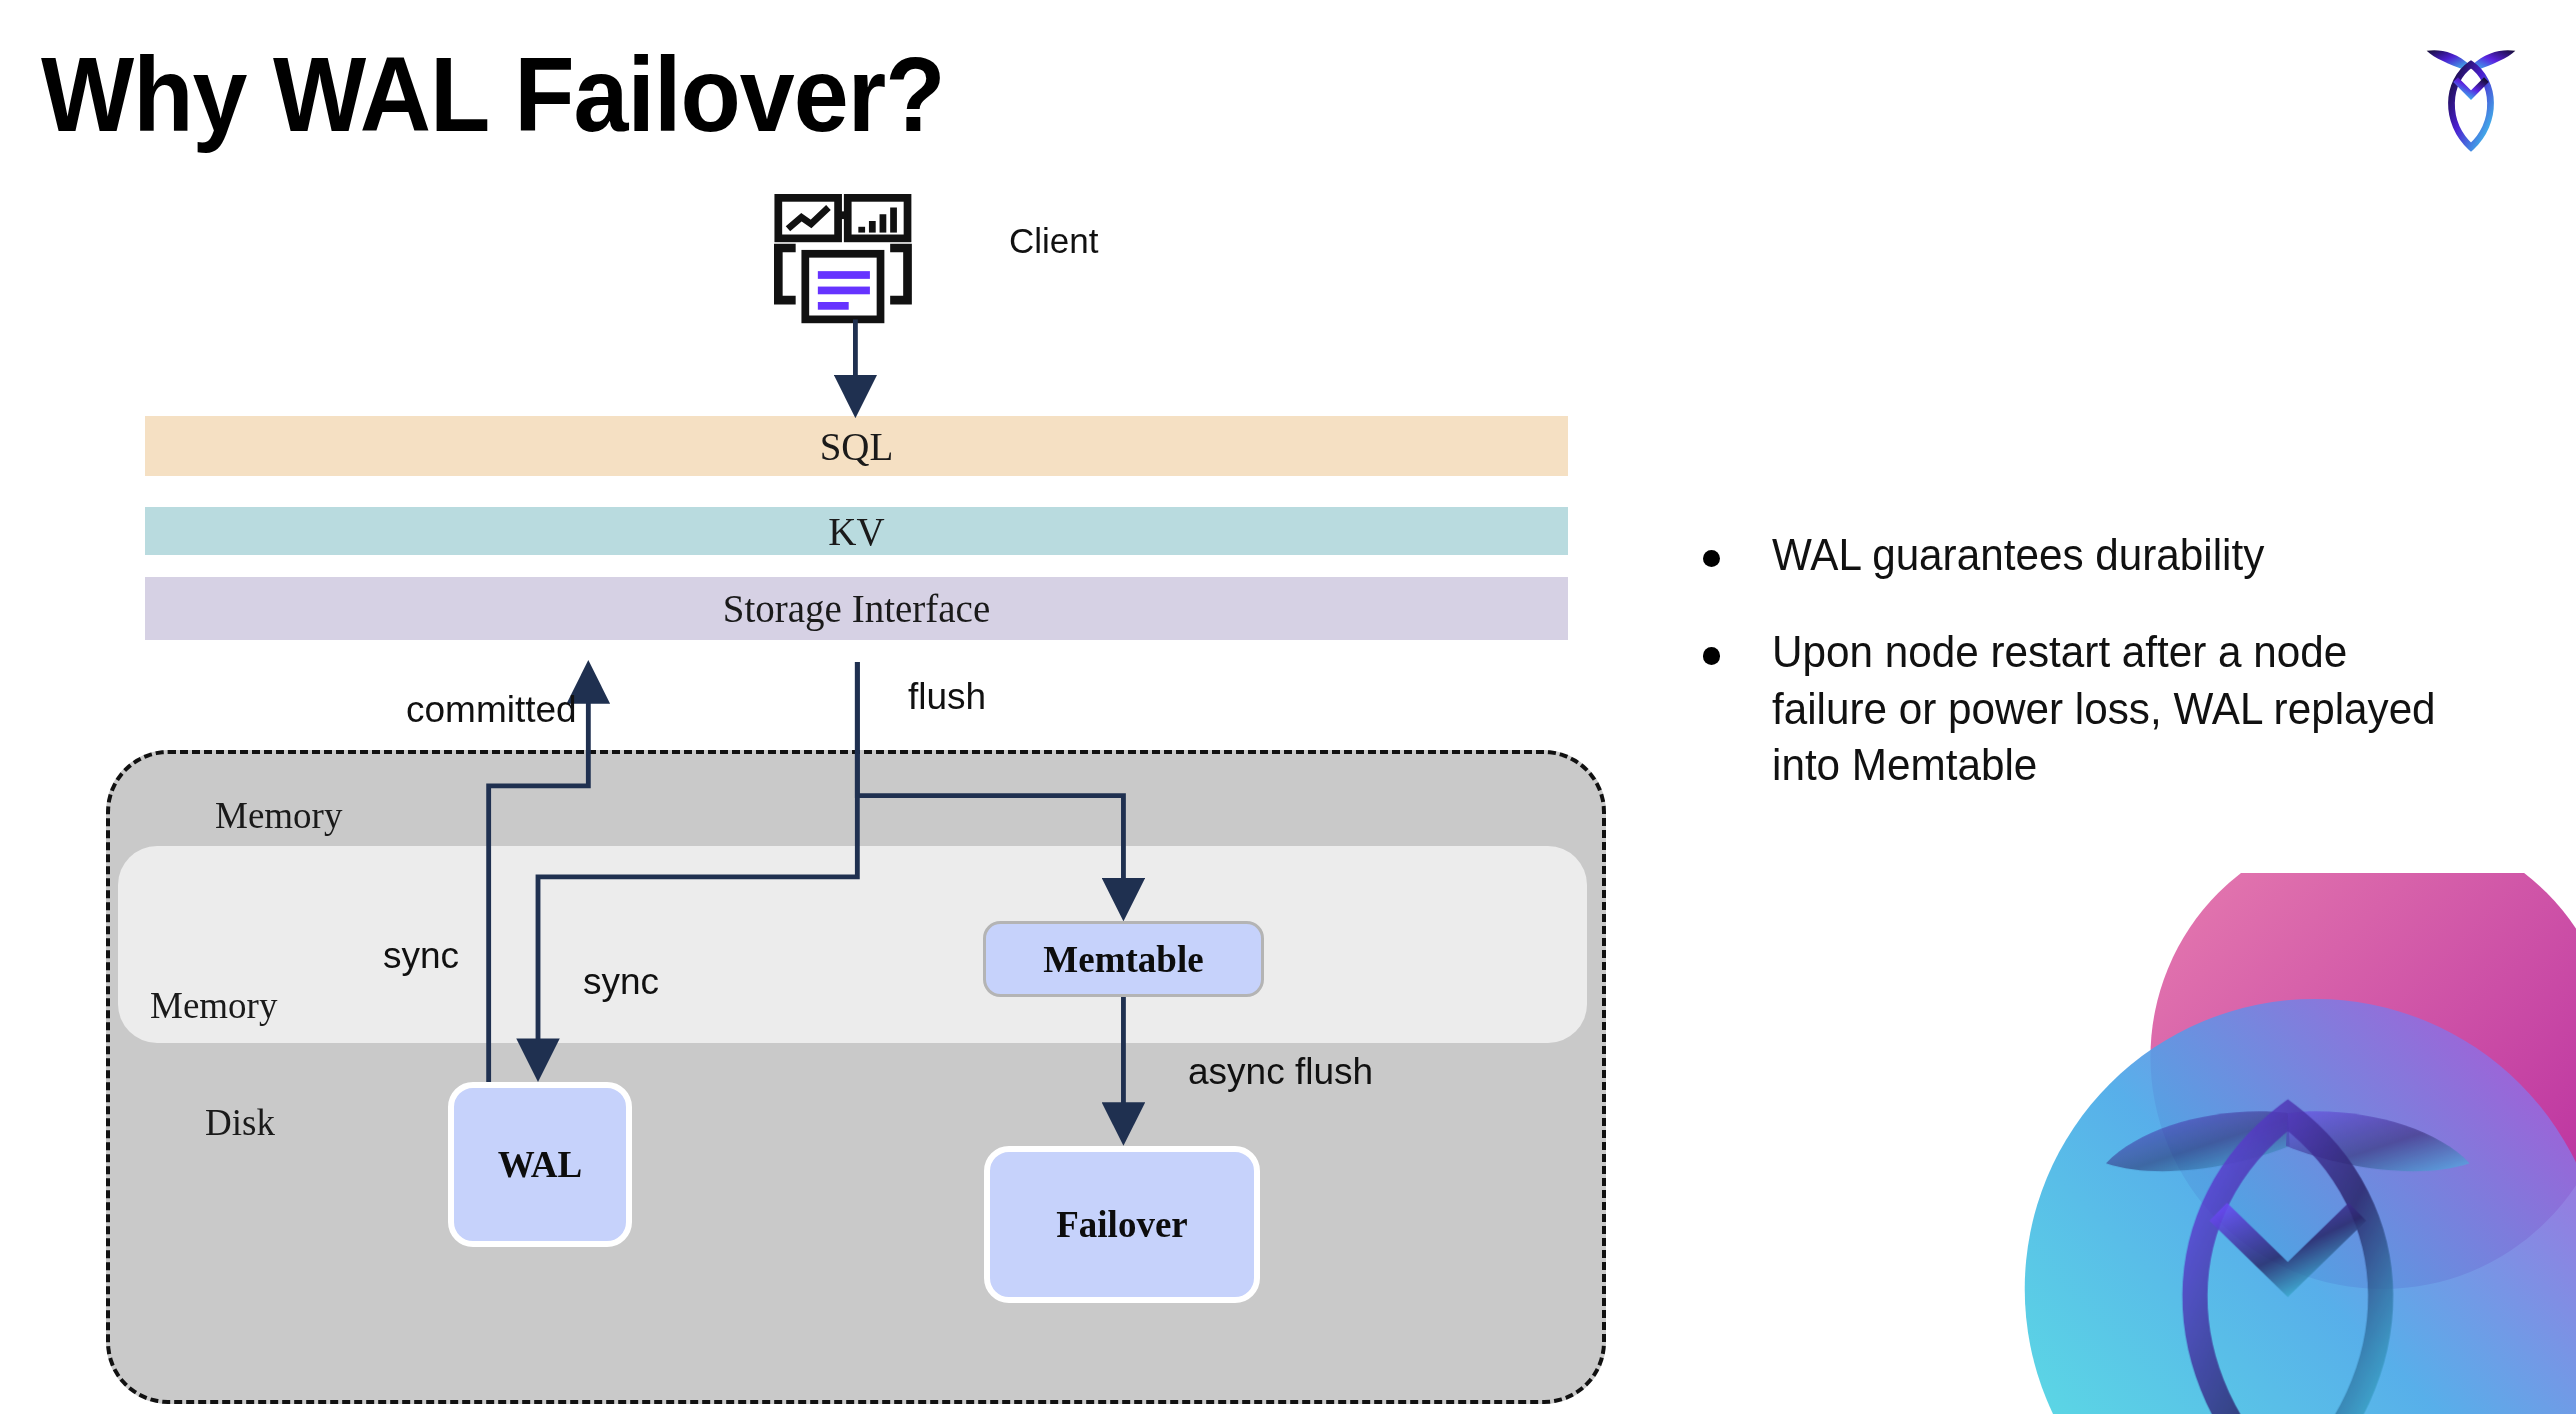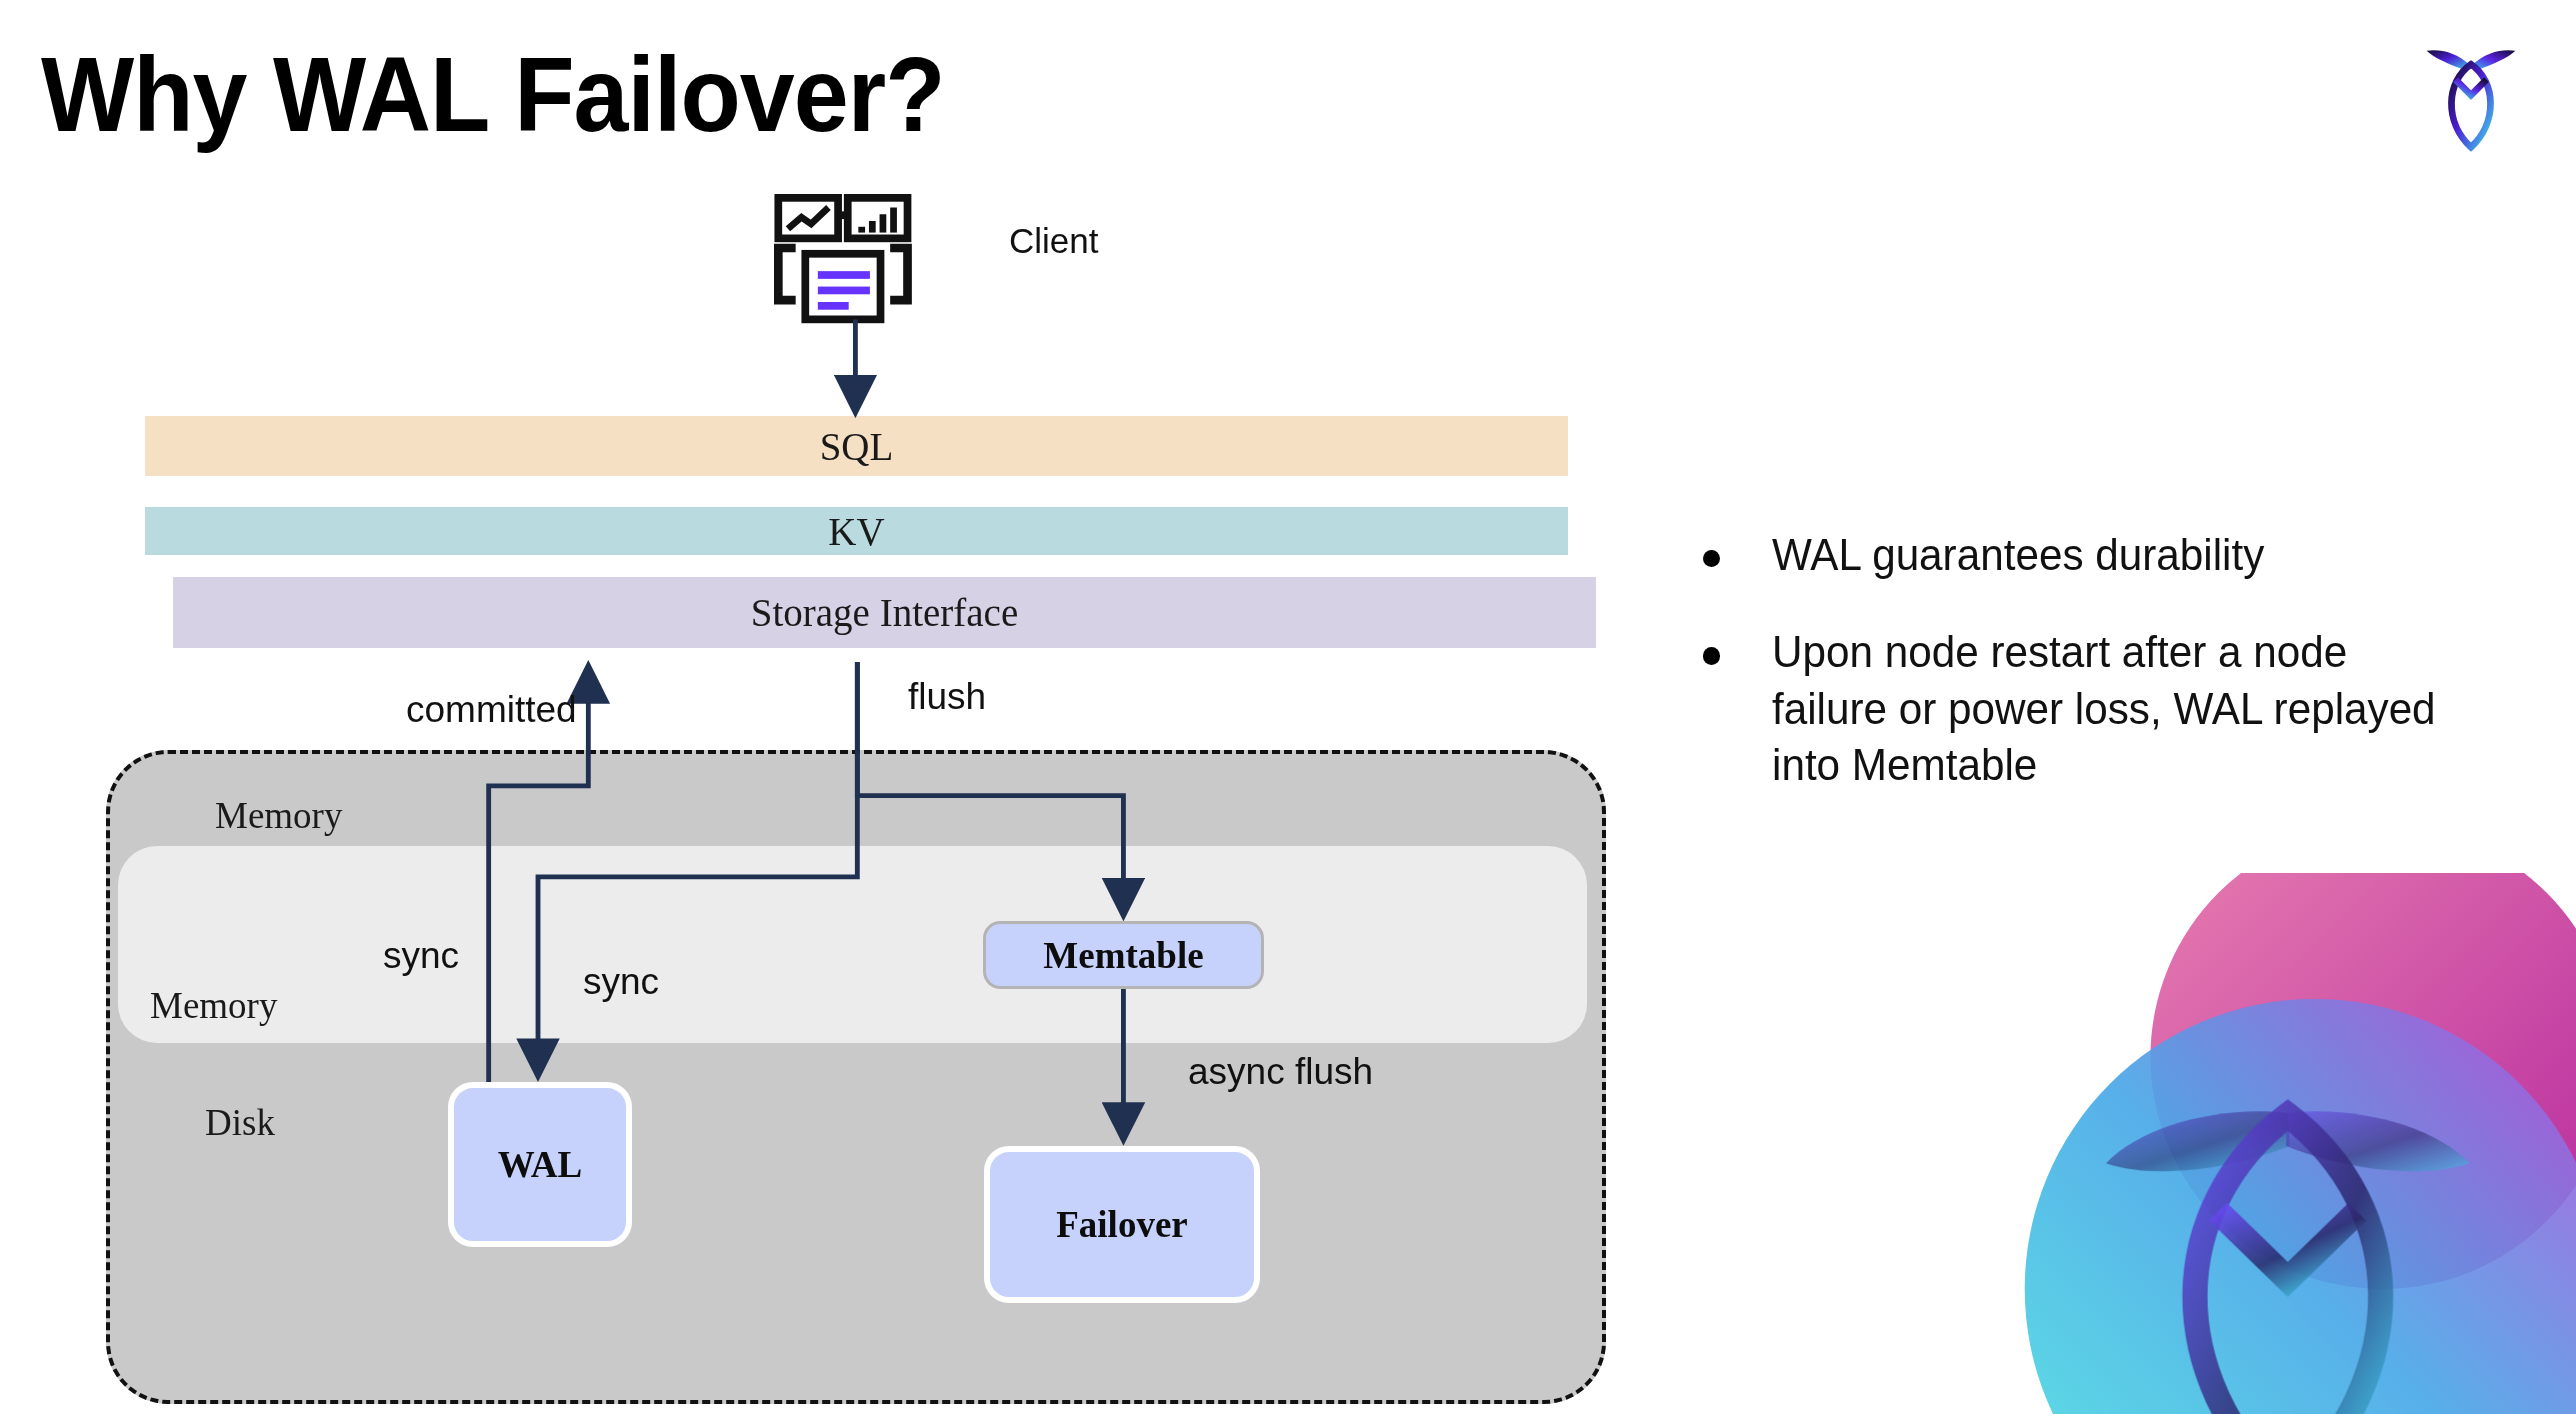--- a/index.html
+++ b/index.html
@@ -32,40 +32,40 @@
      font-family:"Liberation Sans",sans-serif;}
 
   .client-icon{position:absolute;left:774px;top:194px;width:160px;height:135px;}
 
   
   .layer-bar{position:absolute;left:145px;width:1423px;border-radius:0;
      display:flex;align-items:center;justify-content:center;
      font-family:"Liberation Serif",serif;font-size:39px;color:#1a1a1a;}
   #layer-sql{top:416px;height:60px;background:#f5e0c3;}
   #layer-kv{top:507px;height:48px;background:#b9dbdf;}
-  #layer-storage{top:577px;height:71px;background:#d6d1e4;margin-left:28px;}
+  #layer-storage{top:577px;height:63px;background:#d6d1e4;}
 
   
   #pebble-container{position:absolute;left:106px;top:750px;width:1500px;height:654px;
      background:#c9c9c9;border:4.8px dashed #111;border-radius:62px;box-sizing:border-box;}
   #pebble-label{position:absolute;left:215px;top:794px;font-family:"Liberation Serif",serif;
      font-size:37px;color:#1a1a1a;}
 
   #memory-box{position:absolute;left:118px;top:846px;width:1469px;height:197px;
      background:#ececec;border-radius:39px;}
   #memory-label{position:absolute;left:150px;top:984px;font-family:"Liberation Serif",serif;
      font-size:37px;color:#1a1a1a;}
   #disk-label{position:absolute;left:205px;top:1101px;font-family:"Liberation Serif",serif;
      font-size:37px;color:#1a1a1a;}
 
   
   .node-box{position:absolute;display:flex;align-items:center;justify-content:center;
      font-family:"Liberation Serif",serif;font-weight:700;color:#0d0d0d;
      background:#c6d2fb;border-radius:17.4px;box-sizing:border-box;}
-  #node-memtable{left:983px;top:921px;width:281px;height:68px;font-size:37px;
+  #node-memtable{left:983px;top:921px;width:281px;height:76px;font-size:37px;
      border:3.9px solid #b4b4b4;}
   #node-wal{left:448px;top:1082px;width:184px;height:165px;font-size:37px;
      border:6.8px solid #ffffff;border-radius:25px;}
   #node-sstable{left:984px;top:1146px;width:276px;height:157px;font-size:37px;
      border:6.8px solid #ffffff;border-radius:25px;}
 
   
   .arrow-label{position:absolute;font-family:"Liberation Sans",sans-serif;
      font-size:37px;color:#111;white-space:nowrap;}
   #label-committed{left:406px;top:689px;}

